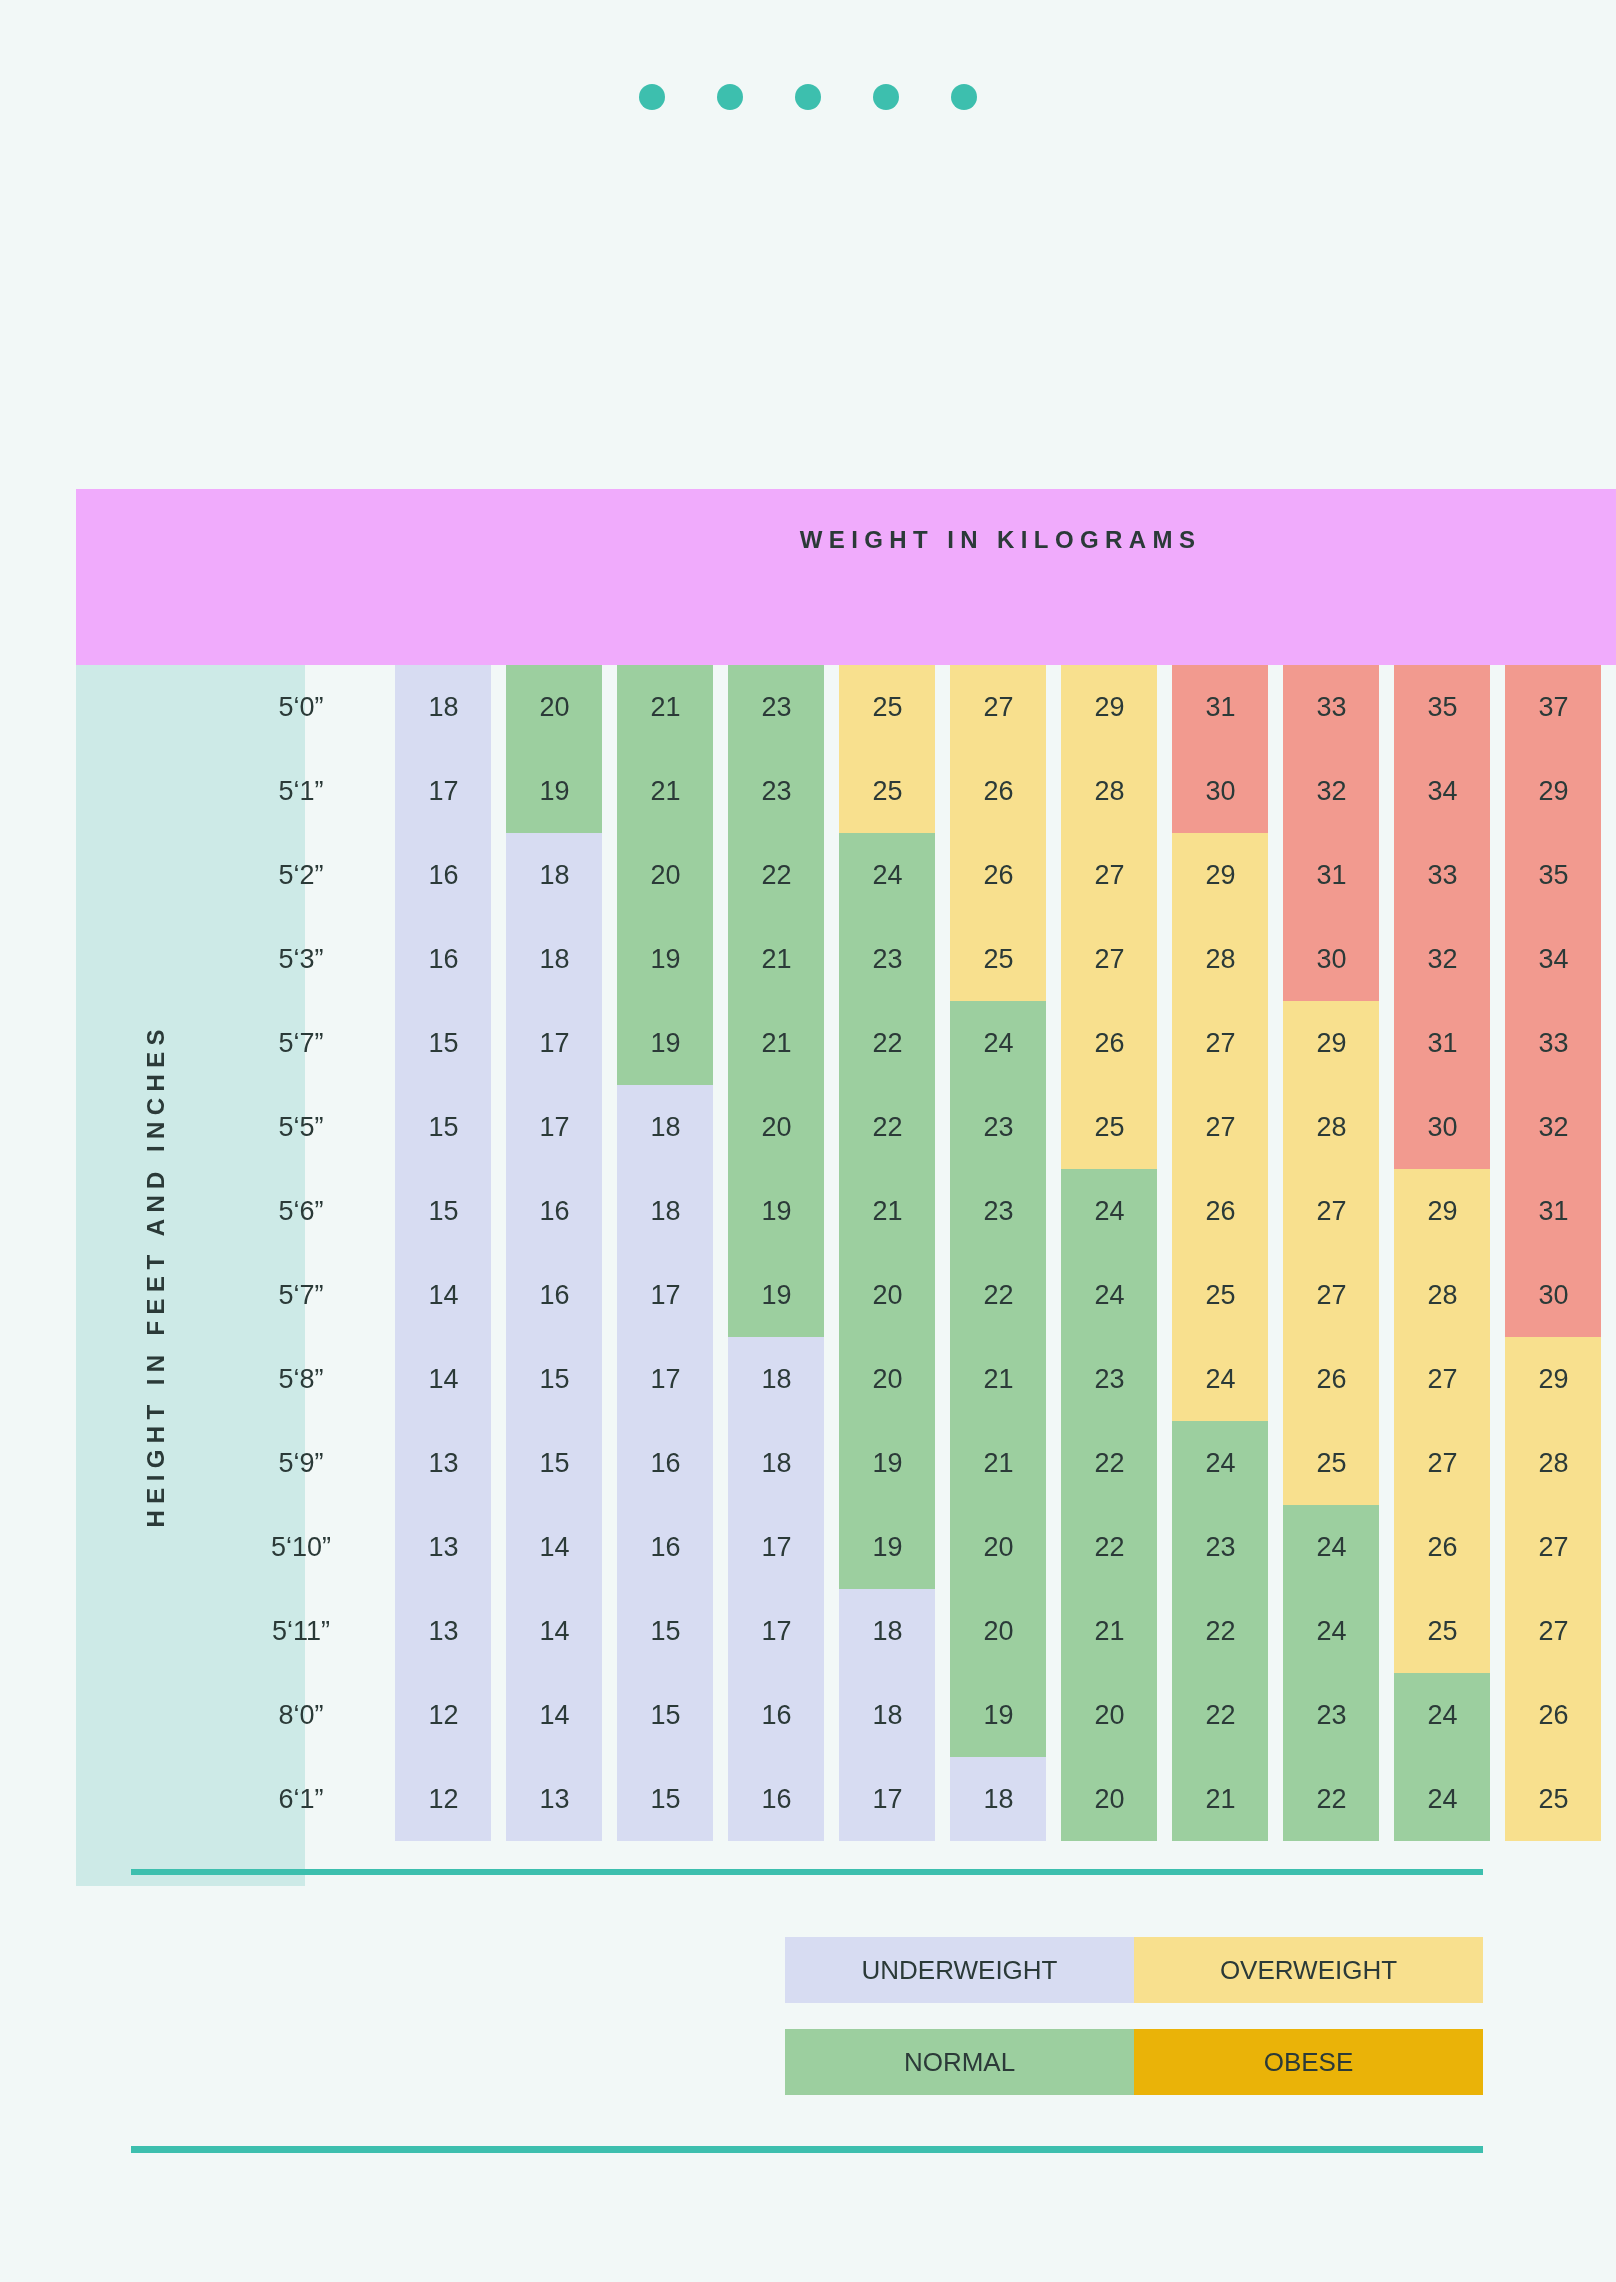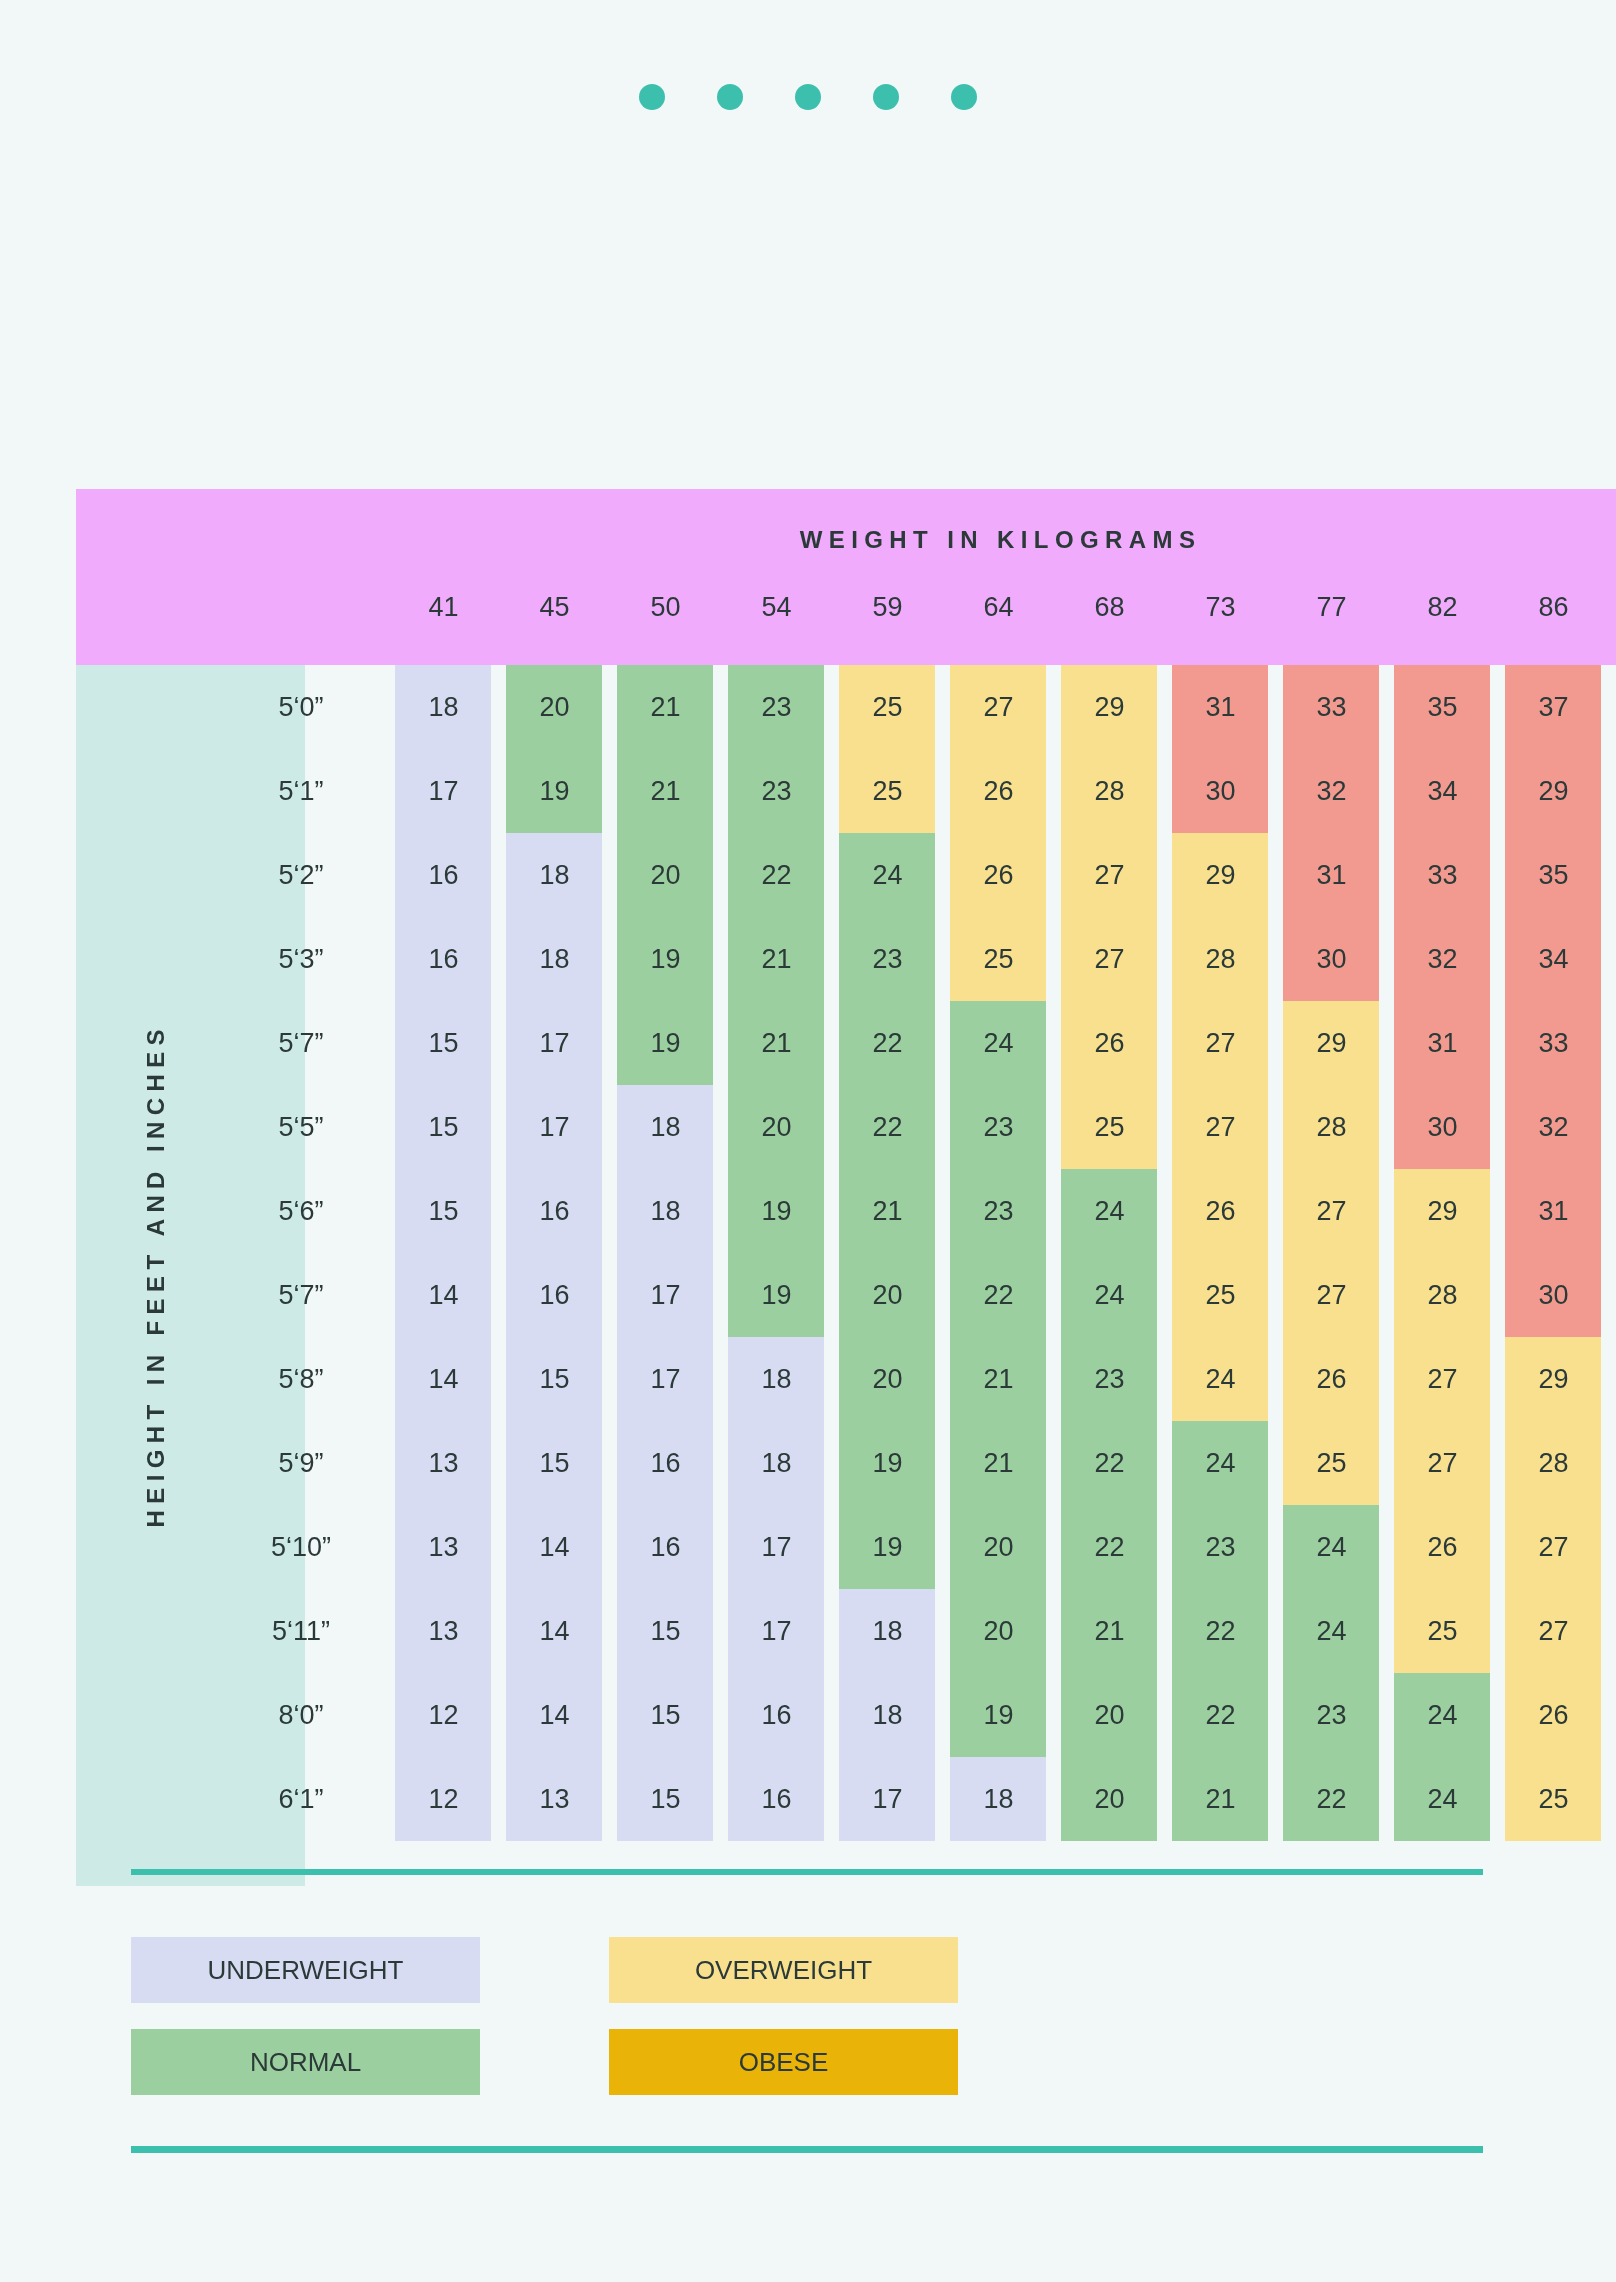--- a/index.html
+++ b/index.html
@@ -175,22 +175,21 @@
     width: 1352px;
   }
   .legend {
     display: flex;
     flex-direction: column;
     gap: 26px;
     padding: 62px 0 51px 0;
   }
   .legend-row {
     display: flex;
-    justify-content: flex-start;
-    gap: 129px;
+    justify-content: flex-end;
   }
   .legend-item {
     width: 349px;
     height: 66px;
     display: flex;
     align-items: center;
     justify-content: center;
     font-size: 26px;
     color: #2b3a38;
   }
@@ -205,33 +204,20 @@
     <div class="dot"></div>
     <div class="dot"></div>
     <div class="dot"></div>
     <div class="dot"></div>
   </div>
 
 
   <div class="table-wrap">
     <div class="header-band">
       <div class="band-title">WEIGHT IN KILOGRAMS</div>
-      <div class="weights-row" id="weights-row">
-          <div>41</div>
-          <div>45</div>
-          <div>50</div>
-          <div>54</div>
-          <div>59</div>
-          <div>64</div>
-          <div>68</div>
-          <div>73</div>
-          <div>77</div>
-          <div>82</div>
-          <div>86</div>
-        </div>
     </div>
     <div class="body-band">
       <div class="left-band"></div>
       <div class="vlabel">
         <span>HEIGHT IN FEET AND INCHES</span>
       </div>
       <div class="heights" id="heights-col">
           <div>5‘0”</div>
           <div>5‘1”</div>
           <div>5‘2”</div>

